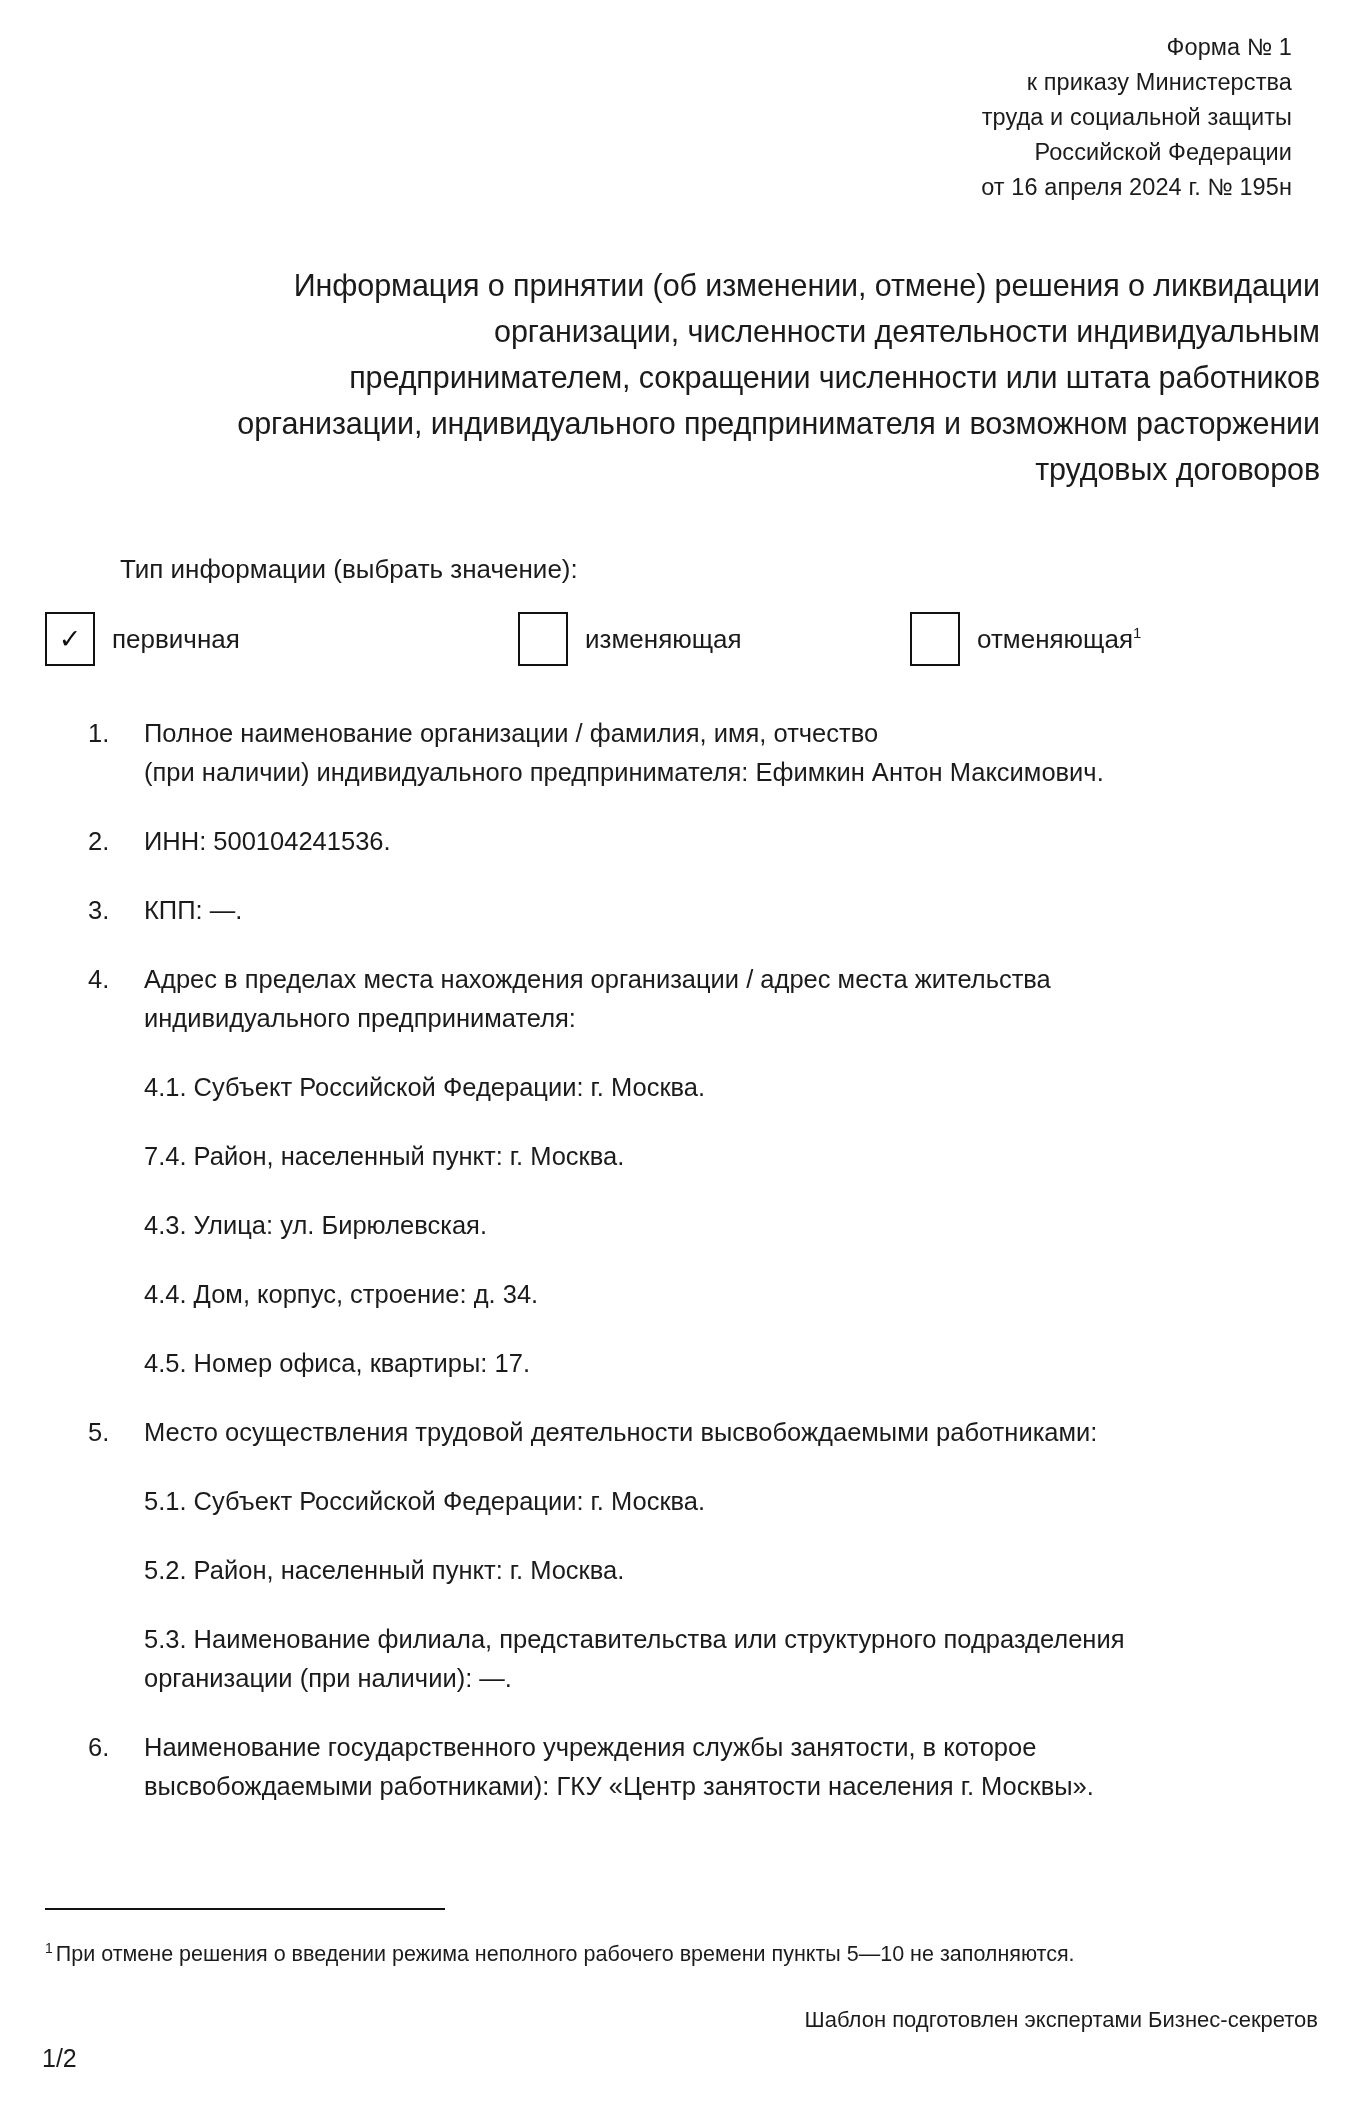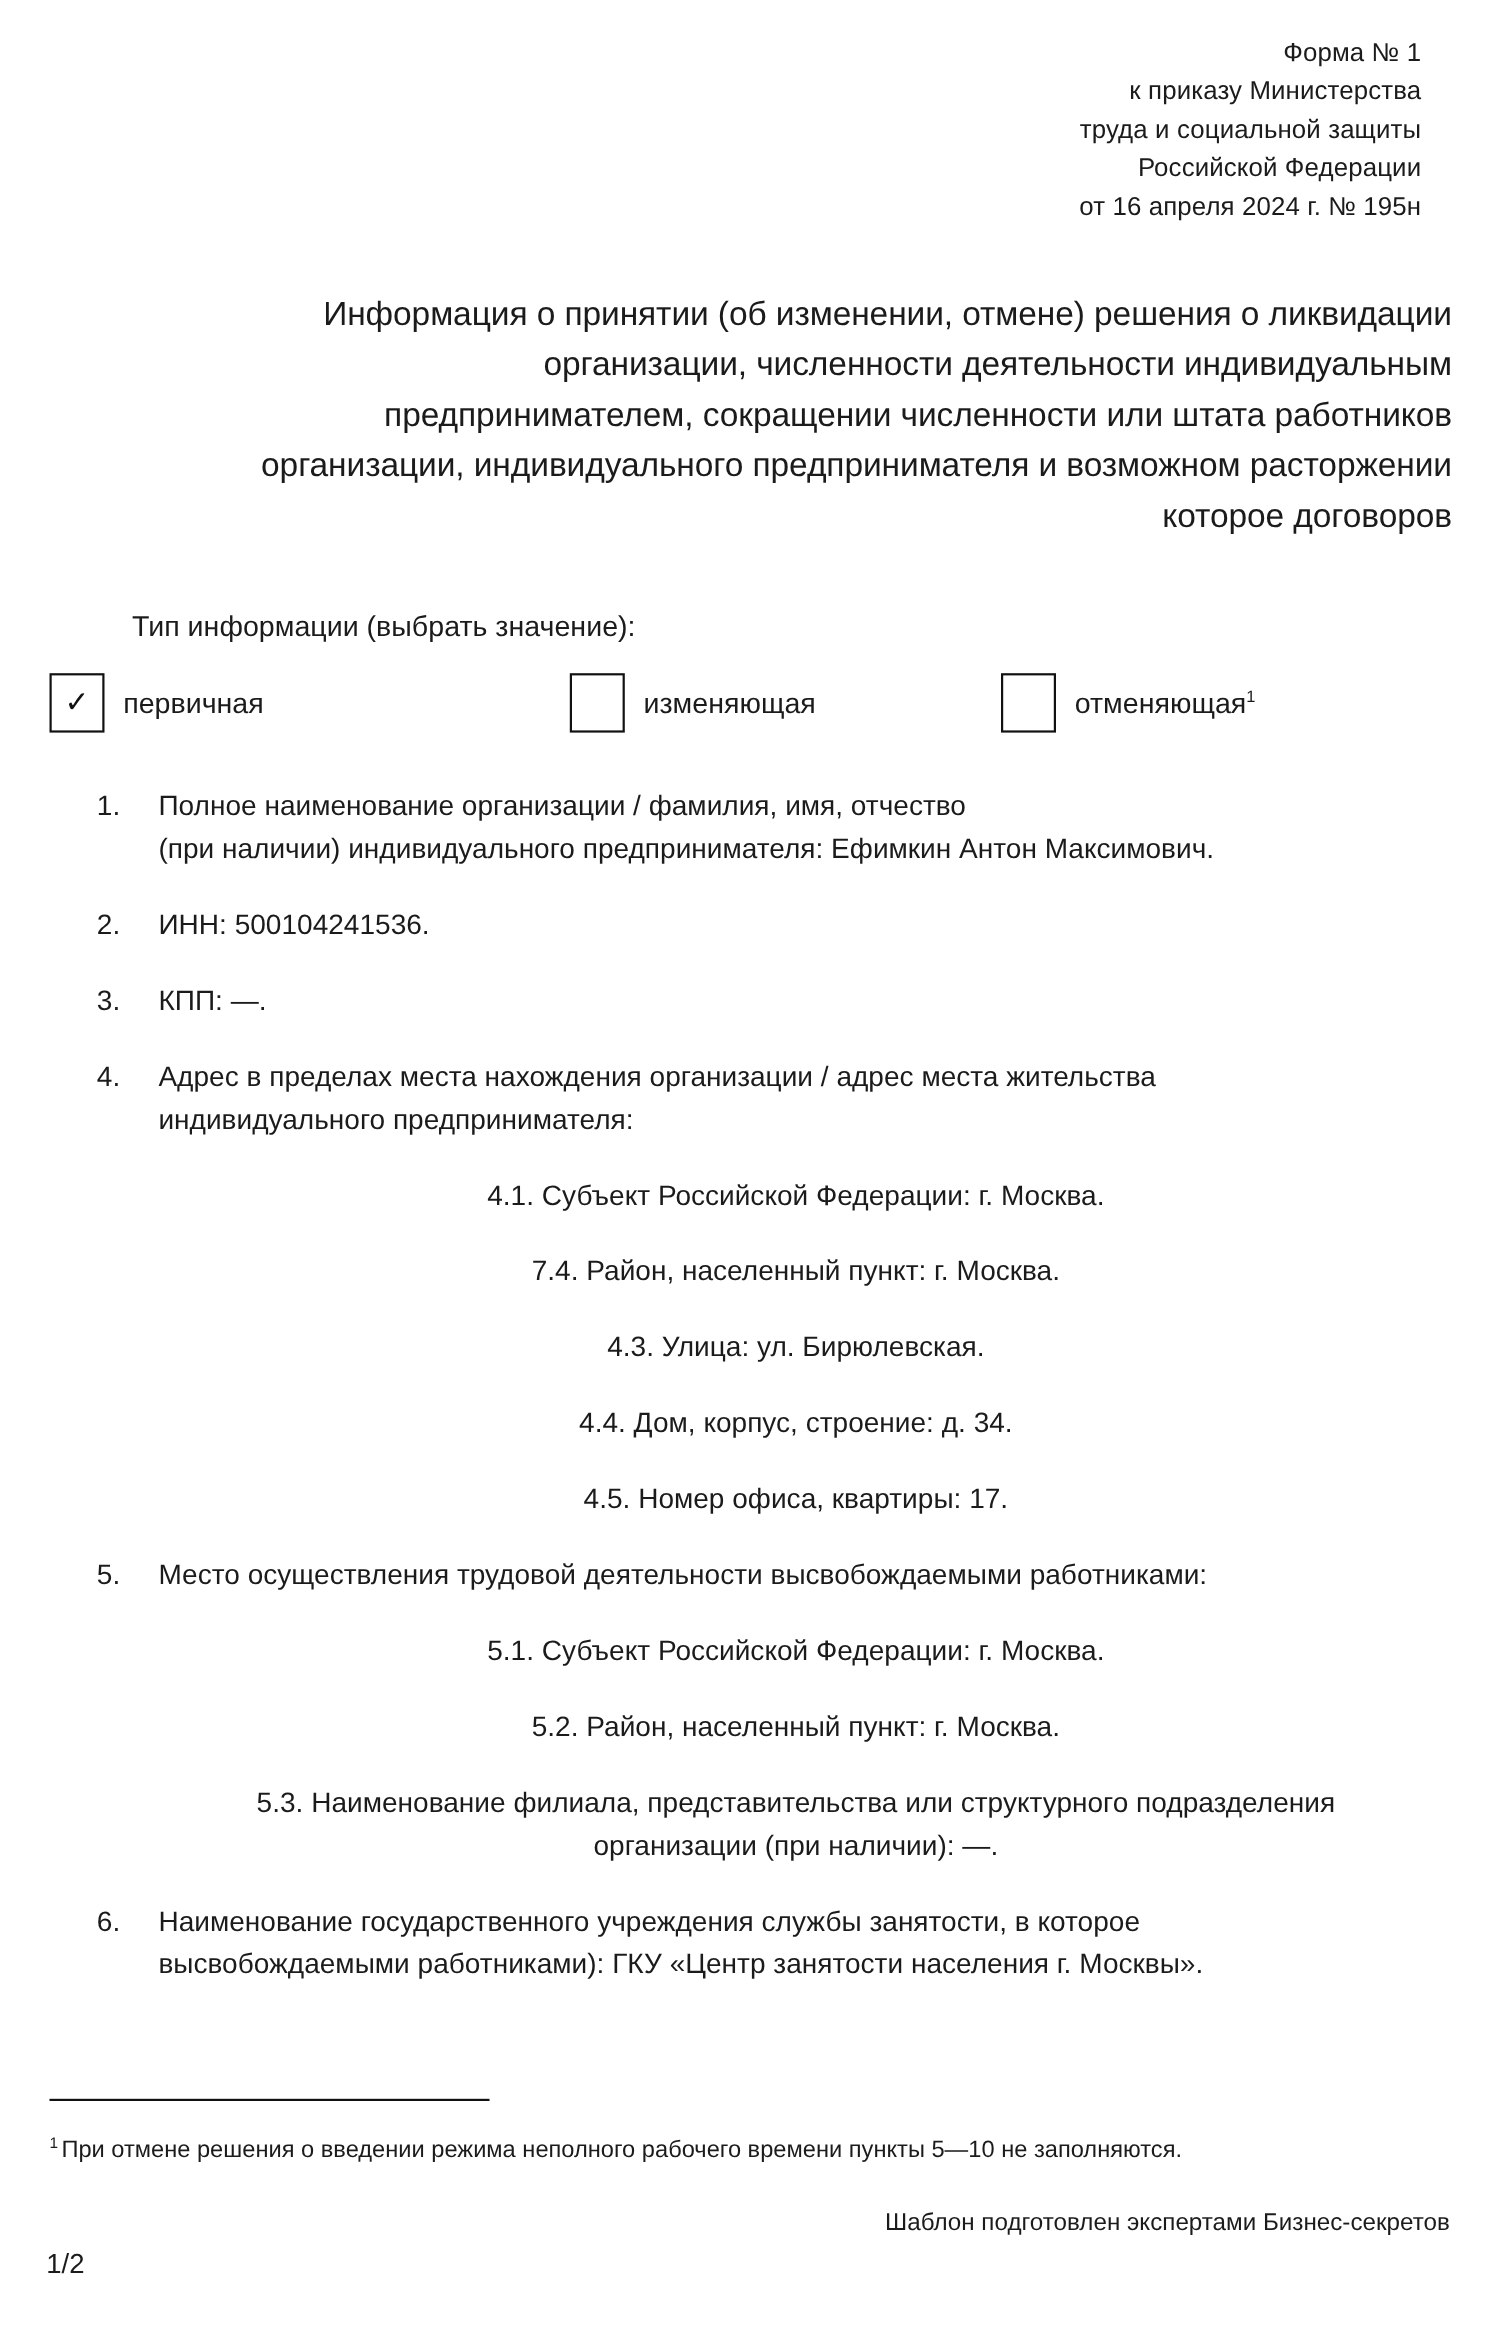--- a/index.html
+++ b/index.html
@@ -126,21 +126,21 @@
   }
   .item .body { display: block; }
   .item .line { display: block; white-space: nowrap; }
 
   .subitem {
     padding-left: 56px;
     font-size: 25.5px;
     line-height: 39px;
     margin-bottom: 30px;
   }
-  .subitem .line { display: block; text-align: center; }
+  .subitem .line { display: block; }
 
   
   .footnote-rule {
     position: absolute;
     left: 45px;
     top: 1908px;
     width: 400px;
     height: 0;
     border-top: 2.6px solid #111111;
   }
@@ -189,21 +189,21 @@
     <div>труда и социальной защиты</div>
     <div>Российской Федерации</div>
     <div>от 16 апреля 2024 г. № 195н</div>
   </div>
 
   <div class="doc-title">
     <div>Информация о принятии (об изменении, отмене) решения о ликвидации</div>
     <div>организации, численности деятельности индивидуальным</div>
     <div>предпринимателем, сокращении численности или штата работников</div>
     <div>организации, индивидуального предпринимателя и возможном расторжении</div>
-    <div>которое договоров</div>
+    <div>трудовых договоров</div>
   </div>
 
   <div class="type-label">Тип информации (выбрать значение):</div>
 
   <div class="checkbox-row">
 
     <div class="cb-group g1">
       <div class="cb-box">
         <span class="mark">✓</span>
       </div>

